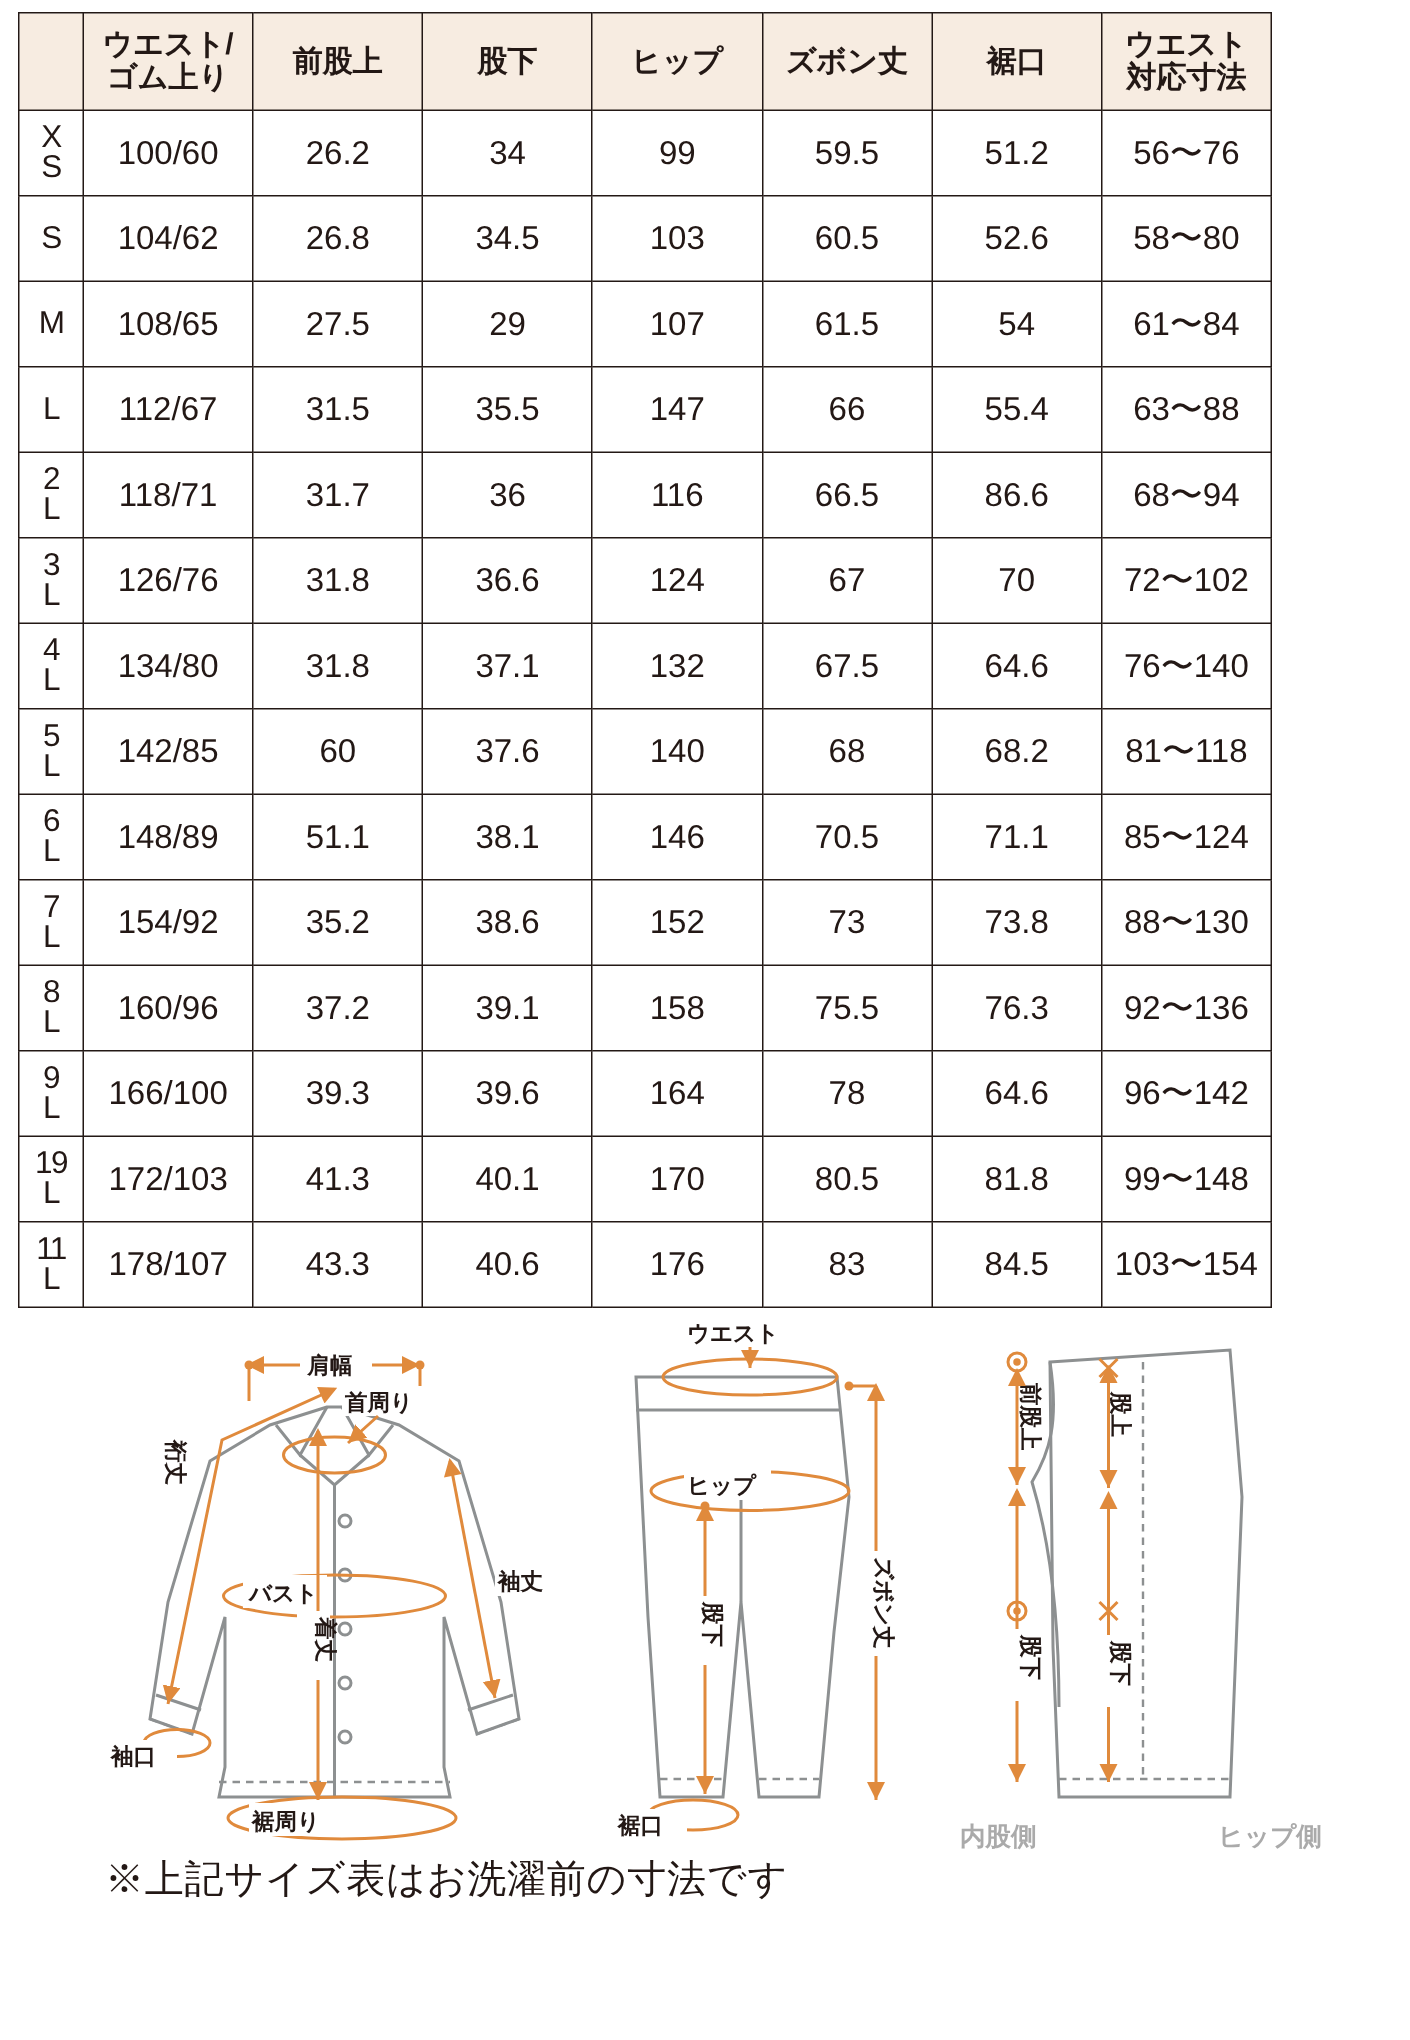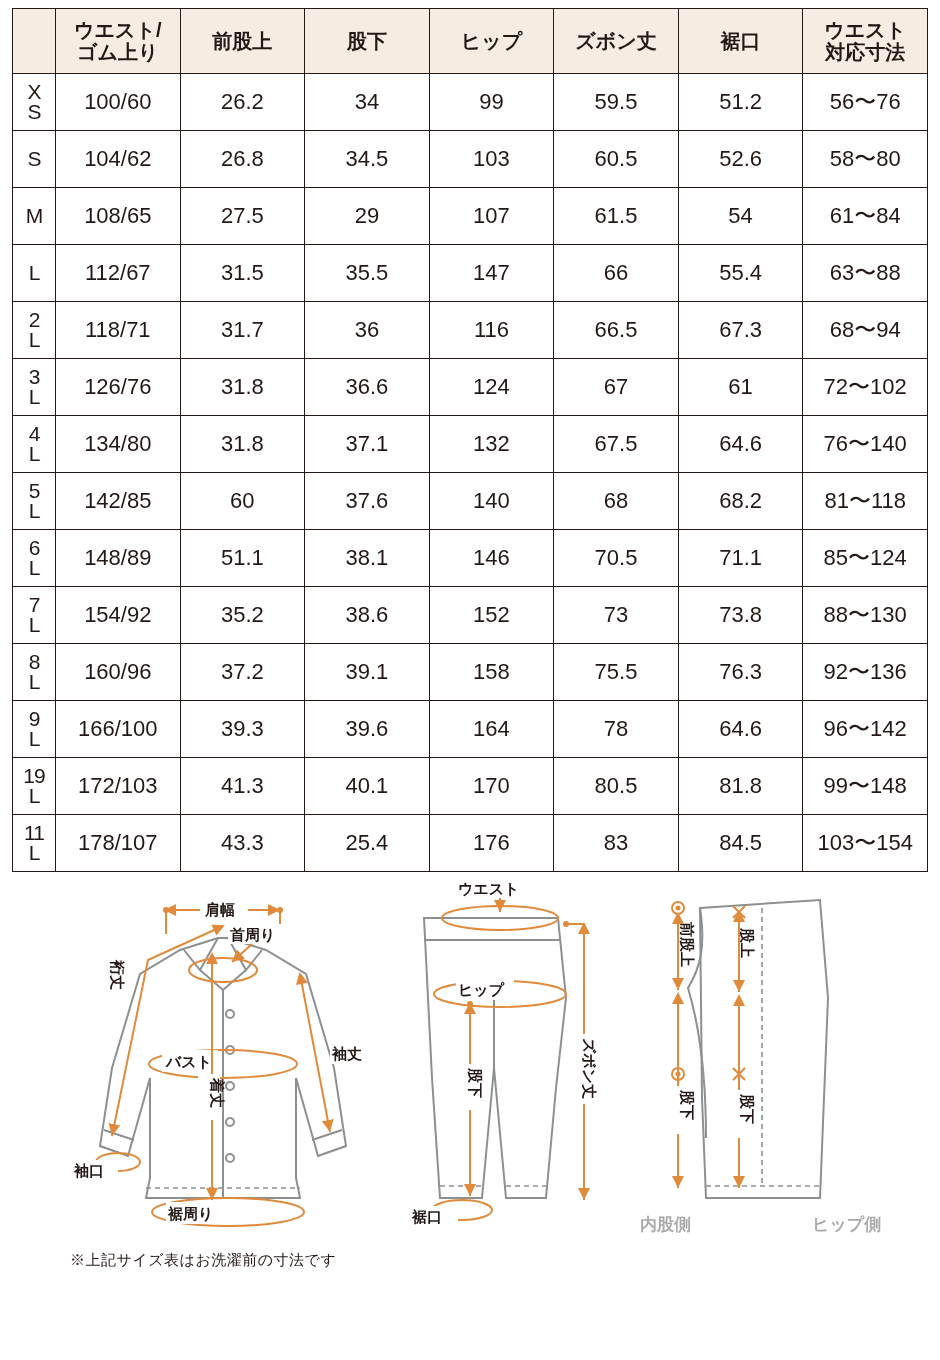--- a/index.html
+++ b/index.html
@@ -19,21 +19,21 @@
     width: 940px;
     height: 1360px;
   }
   
   .size-table-wrap {
     padding: 8px 12px 0 12px;
     box-sizing: border-box;
   }
   table.size-table {
     border-collapse: collapse;
-    width: 916px;
+    width: 836px;
     table-layout: fixed;
   }
   table.size-table th,
   table.size-table td {
     border: 1px solid #231815;
     text-align: center;
     vertical-align: middle;
     font-size: 21px;
     color: #231815;
     padding: 0;
@@ -70,21 +70,21 @@
     position: relative;
     width: 940px;
     height: 400px;
     margin-top: 6px;
   }
   .illus svg { display: block; }
   .footnote {
     position: absolute;
     left: 70px;
     bottom: 8px;
-    font-size: 15px;
+    font-size: 26px;
     color: #231815;
     letter-spacing: 0.5px;
   }
 </style>
 </head>
 <body>
 
 <div class="page">
 
   <div class="size-table-wrap">
@@ -160,34 +160,34 @@
           <tr>
             <td class="size-label">
               <span class="sz">2</span>
               <span class="sz">L</span>
             </td>
             <td>118/71</td>
             <td>31.7</td>
             <td>36</td>
             <td>116</td>
             <td>66.5</td>
-            <td>67.3</td>
+            <td>86.6</td>
             <td>68〜94</td>
           </tr>
           <tr>
             <td class="size-label">
               <span class="sz">3</span>
               <span class="sz">L</span>
             </td>
             <td>126/76</td>
             <td>31.8</td>
             <td>36.6</td>
             <td>124</td>
             <td>67</td>
-            <td>61</td>
+            <td>70</td>
             <td>72〜102</td>
           </tr>
           <tr>
             <td class="size-label">
               <span class="sz">4</span>
               <span class="sz">L</span>
             </td>
             <td>134/80</td>
             <td>31.8</td>
             <td>37.1</td>
@@ -274,21 +274,21 @@
             <td>81.8</td>
             <td>99〜148</td>
           </tr>
           <tr>
             <td class="size-label">
               <span class="sz">11</span>
               <span class="sz">L</span>
             </td>
             <td>178/107</td>
             <td>43.3</td>
-            <td>25.4</td>
+            <td>40.6</td>
             <td>176</td>
             <td>83</td>
             <td>84.5</td>
             <td>103〜154</td>
           </tr>
         </tbody>
     </table>
   </div>
 
   <div class="illus">

